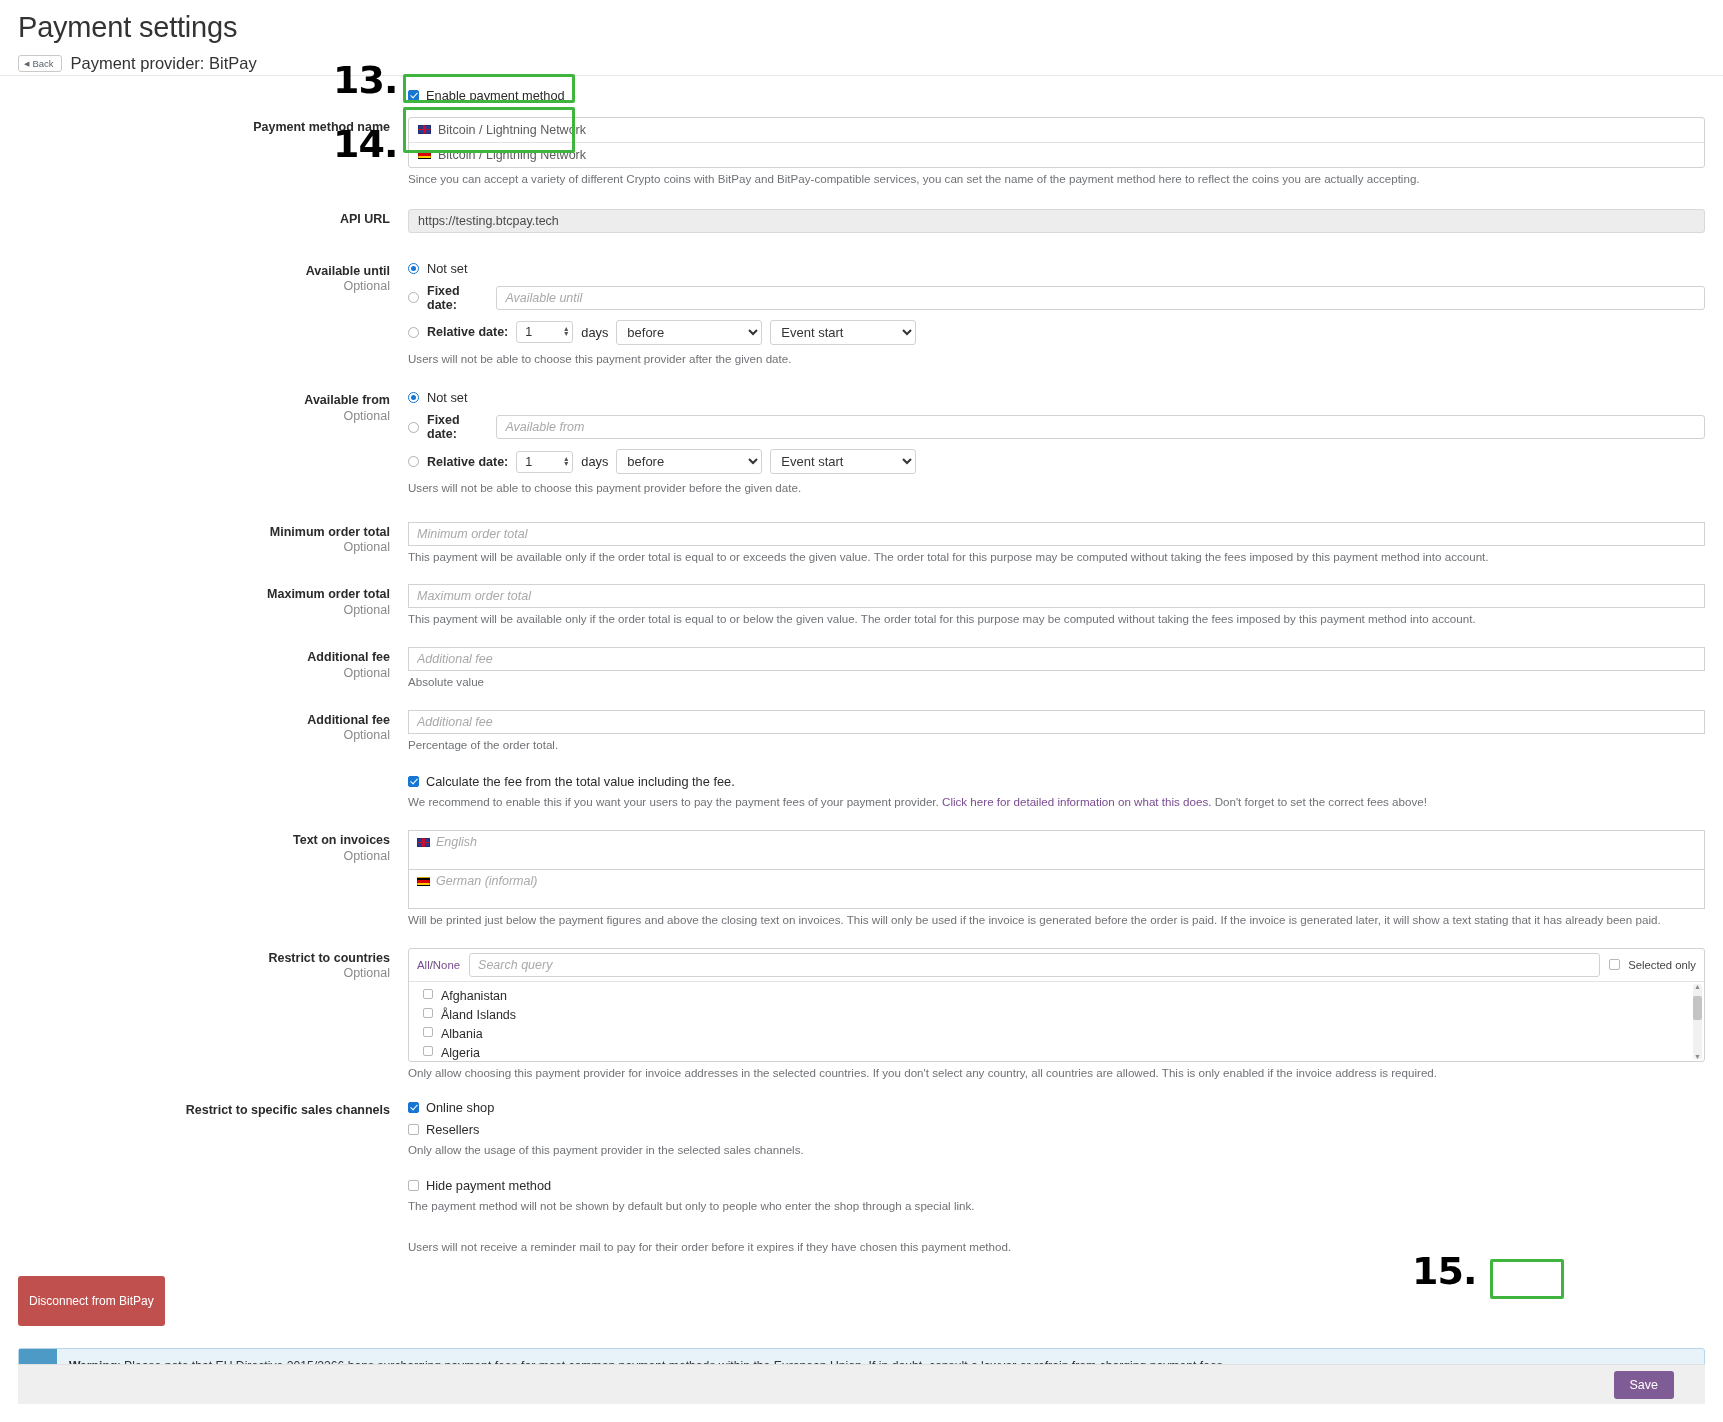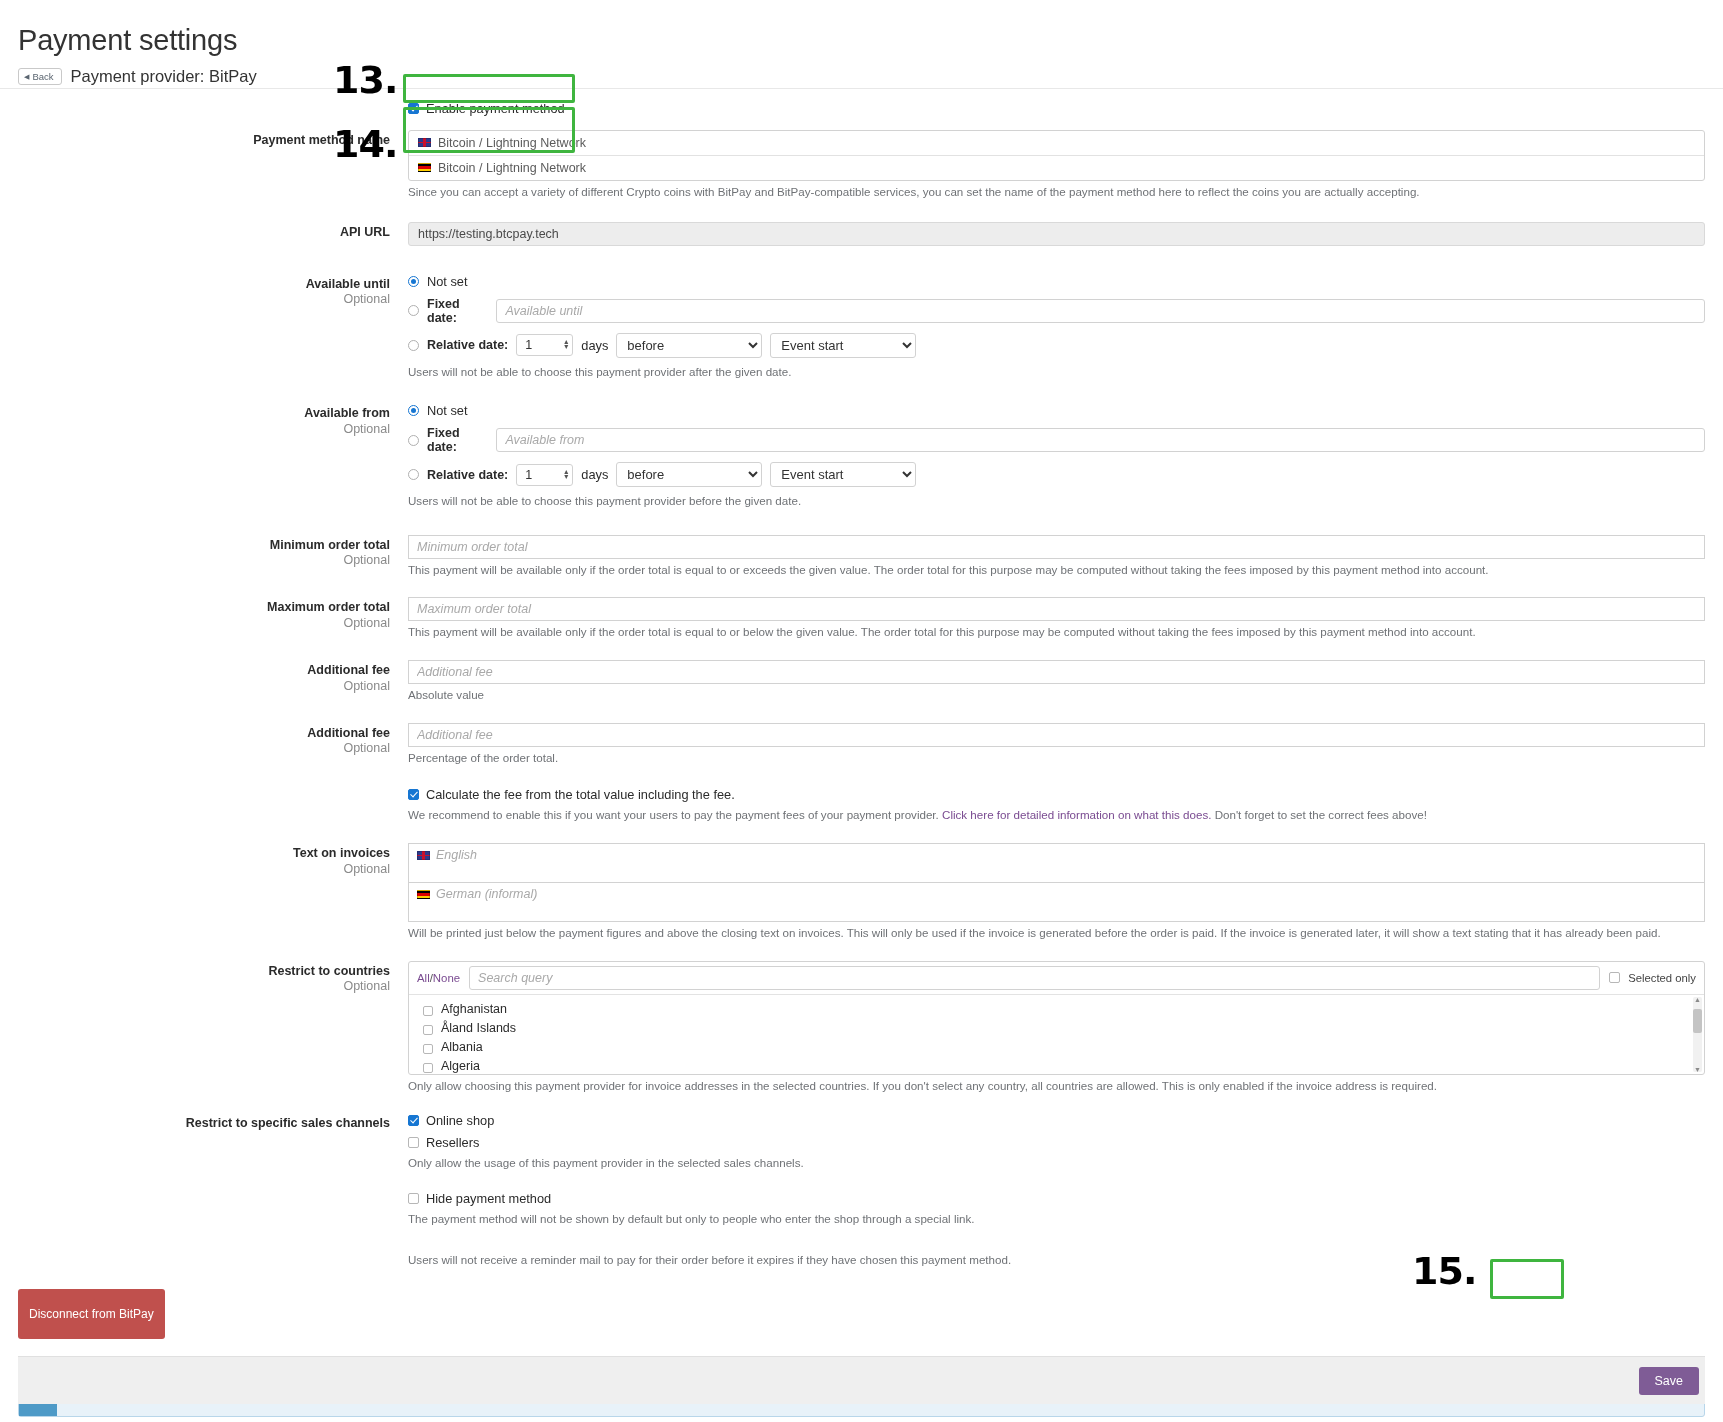--- a/index.html
+++ b/index.html
@@ -8,21 +8,21 @@
     width:1723px; height:1422px;
     background:#ffffff;
     font-family:"Liberation Sans", sans-serif;
     font-size:13.5px;
     color:#2b2b2b;
     position:relative;
     overflow:hidden;
   }
 
   
-  .page-head { padding:25px 18px 0 18px; }
+  .page-head { padding:12px 18px 0 18px; }
   .page-title {
     font-size:29px; font-weight:400; color:#333; letter-spacing:-.2px;
     margin:0 0 10px 0; line-height:1.1;
   }
   .crumb-row { display:flex; align-items:center; gap:9px; margin-bottom:2px; }
   .back-btn {
     border:1px solid #c9c9c9; background:#fff; border-radius:3px;
     font-size:9.5px; color:#5a6570; padding:3px 7px 3px 5px;
     display:inline-flex; align-items:center; gap:3px; cursor:pointer;
     line-height:1;
@@ -140,21 +140,21 @@
     border-bottom:1px solid #e3e3e3;
   }
   .allnone { font-size:11.4px; color:#7a4b91; white-space:nowrap; }
   .allnone b { font-weight:normal; color:#555; }
   .country-search {
     flex:1; border:1px solid #dcdcdc; border-radius:2px; padding:2px 7px;
     font-size:11.6px; color:#444;
   }
   .sel-only { display:flex; align-items:center; gap:8px; font-size:11.3px; color:#444; white-space:nowrap; }
   .country-list { position:relative; padding:5px 0 4px 0; height:79px; overflow:hidden; }
-  .country-item { display:flex; align-items:flex-end; gap:8px; padding:2.5px 0 2.5px 14px; font-size:12.5px; color:#2b2b2b; }
+  .country-item { display:flex; align-items:flex-start; gap:8px; padding:2.5px 0 2.5px 14px; font-size:12.5px; color:#2b2b2b; }
   .country-item .cb { width:10px; height:10px; }
   .scrollbar {
     position:absolute; right:2px; top:2px; bottom:2px; width:9px;
     background:#f1f1f1; border-radius:2px;
   }
   .scrollbar .thumb { position:absolute; top:0; left:0; width:9px; height:24px; background:#c4c4c4; border-radius:2px; }
   .scrollbar .arrow { position:absolute; left:1px; font-size:7px; color:#8a8a8a; }
   .scrollbar .arrow.up { top:-1px; }
   .scrollbar .arrow.down { bottom:-1px; }
 
@@ -172,24 +172,24 @@
   }
   .warn .icon-col {
     width:38px; min-width:38px; background:#4e9ac7; color:#fff;
     display:flex; align-items:center; justify-content:center; font-size:17px;
   }
   .warn .txt { padding:9px 12px; font-size:12.2px; color:#333; line-height:1.45; }
   .warn .txt b { font-weight:bold; }
 
   
   .footer {
-    position:absolute; left:18px; right:18px; bottom:18px; height:48px;
+    position:absolute; left:18px; right:18px; bottom:18px; height:40px;
     background:#efefef; border-top:1px solid #e0e0e0;
     display:flex; align-items:center; justify-content:flex-end;
-    padding-right:6px;
+    padding-right:31px;
   }
   .save-btn {
     background:#7f5c96; color:#fff; border:none; border-radius:3px;
     font-size:12.5px; padding:7px 16px; cursor:pointer;
     font-family:"Liberation Sans", sans-serif;
   }
 
   
   .anno {
     position:absolute; font-family:"DejaVu Sans", sans-serif;

